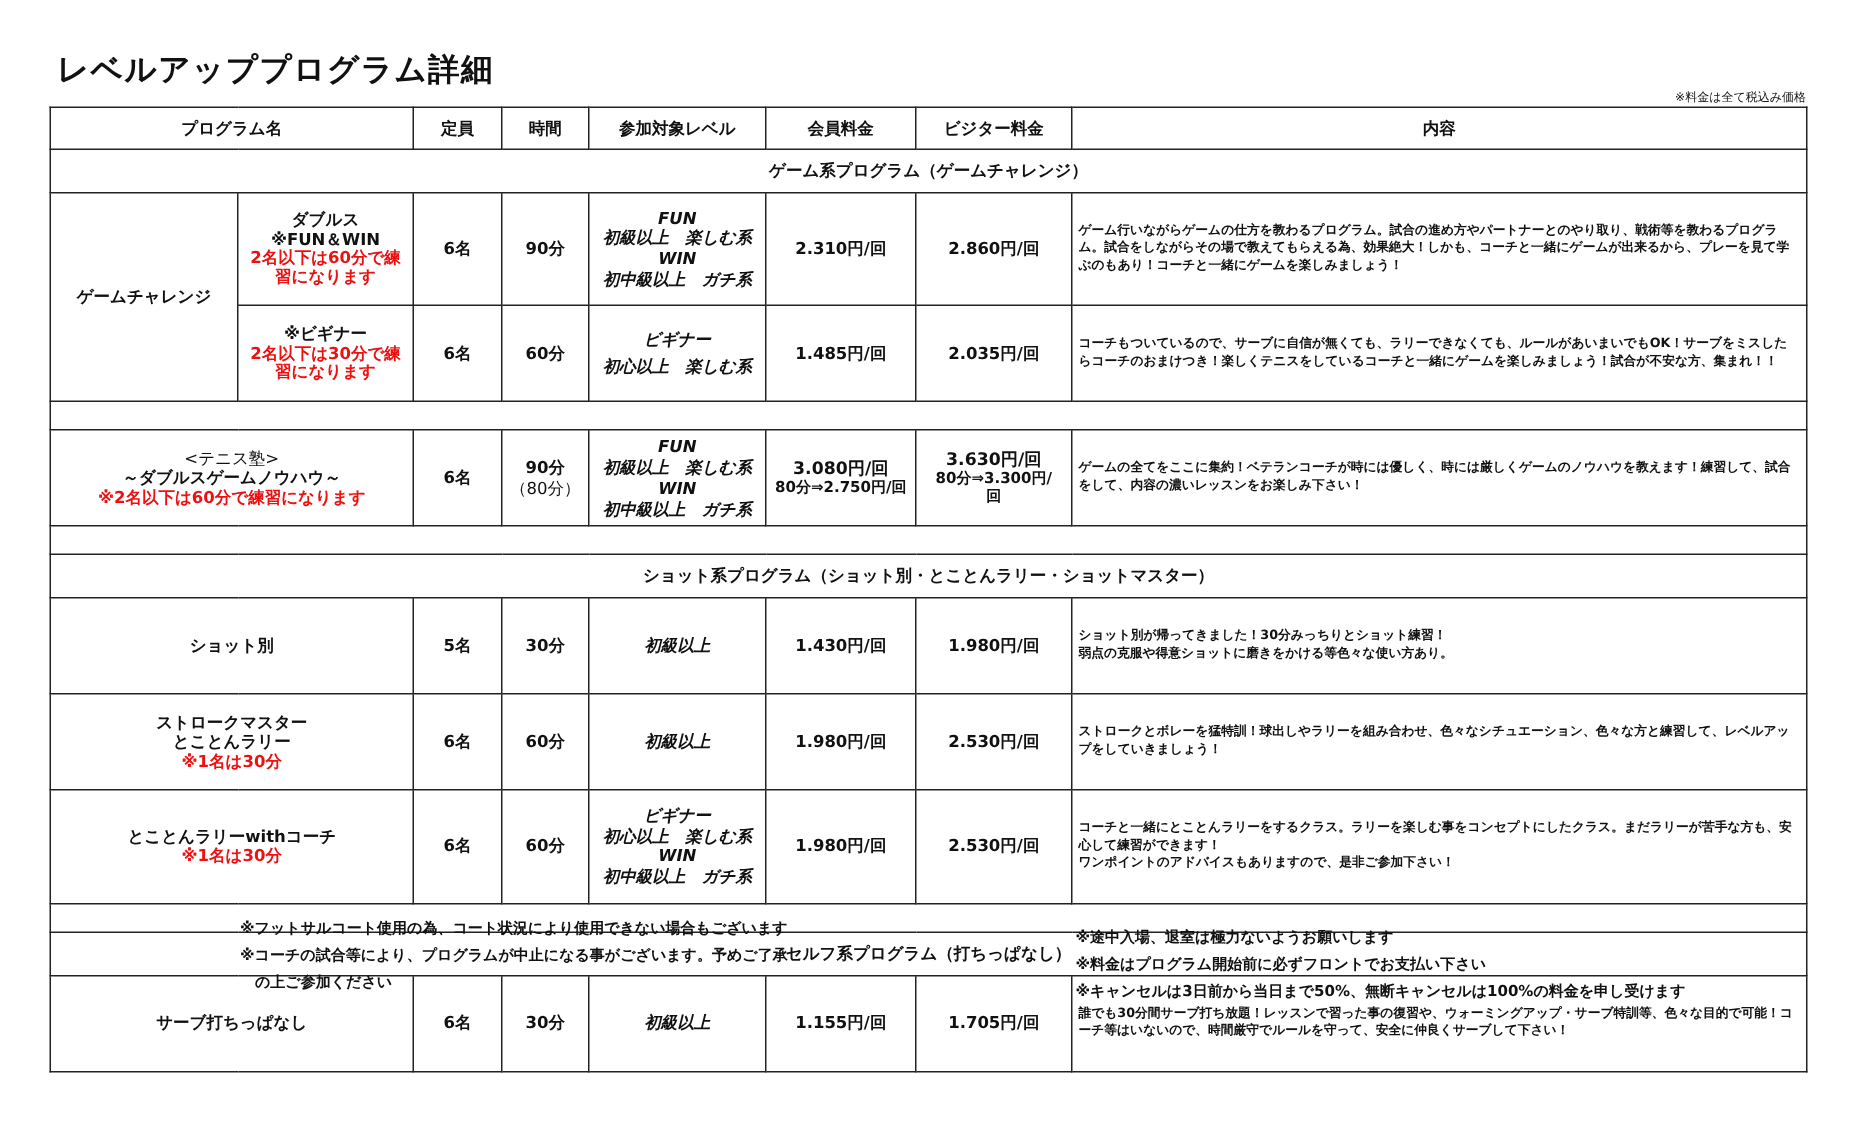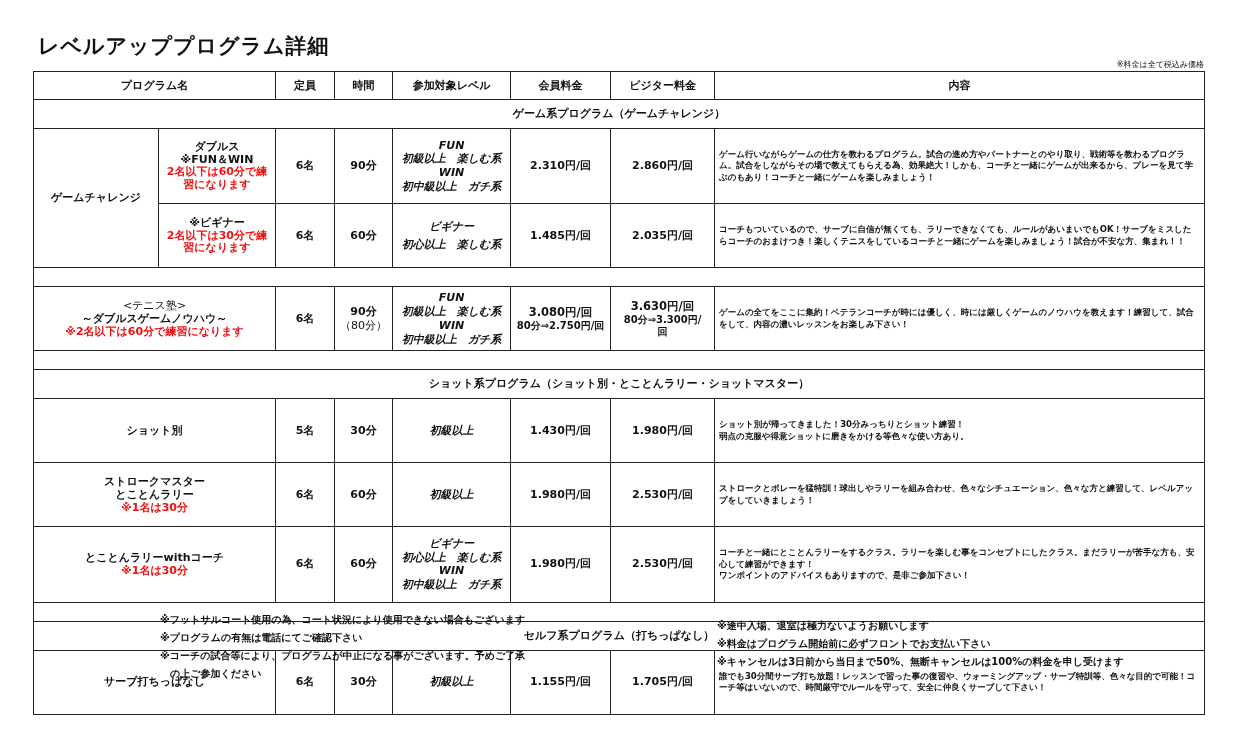--- a/index.html
+++ b/index.html
@@ -189,21 +189,20 @@
     <td class="lvl">初級以上</td>
     <td class="price">1.155円/回</td>
     <td class="price">1.705円/回</td>
     <td class="desc">誰でも30分間サーブ打ち放題！レッスンで習った事の復習や、ウォーミングアップ・サーブ特訓等、色々な目的で可能！コーチ等はいないので、時間厳守でルールを守って、安全に仲良くサーブして下さい！</td>
   </tr>
 </tbody>
   </table>
 
 <div class="notes" style="left:160px; top:611px;">
   <div>※フットサルコート使用の為、コート状況により使用できない場合もございます</div>
-  <div>※プログラムの有無は電話にてご確認下さい</div>
   <div>※コーチの試合等により、プログラムが中止になる事がございます。予めご了承</div>
   <div style="white-space:pre">　の上ご参加ください</div>
 </div>
 
 <div class="notes" style="left:717px; top:590px;margin-top:27px;">
   <div>※途中入場、退室は極力ないようお願いします</div>
   <div>※料金はプログラム開始前に必ずフロントでお支払い下さい</div>
   <div>※キャンセルは3日前から当日まで50%、無断キャンセルは100%の料金を申し受けます</div>
 </div>
 

